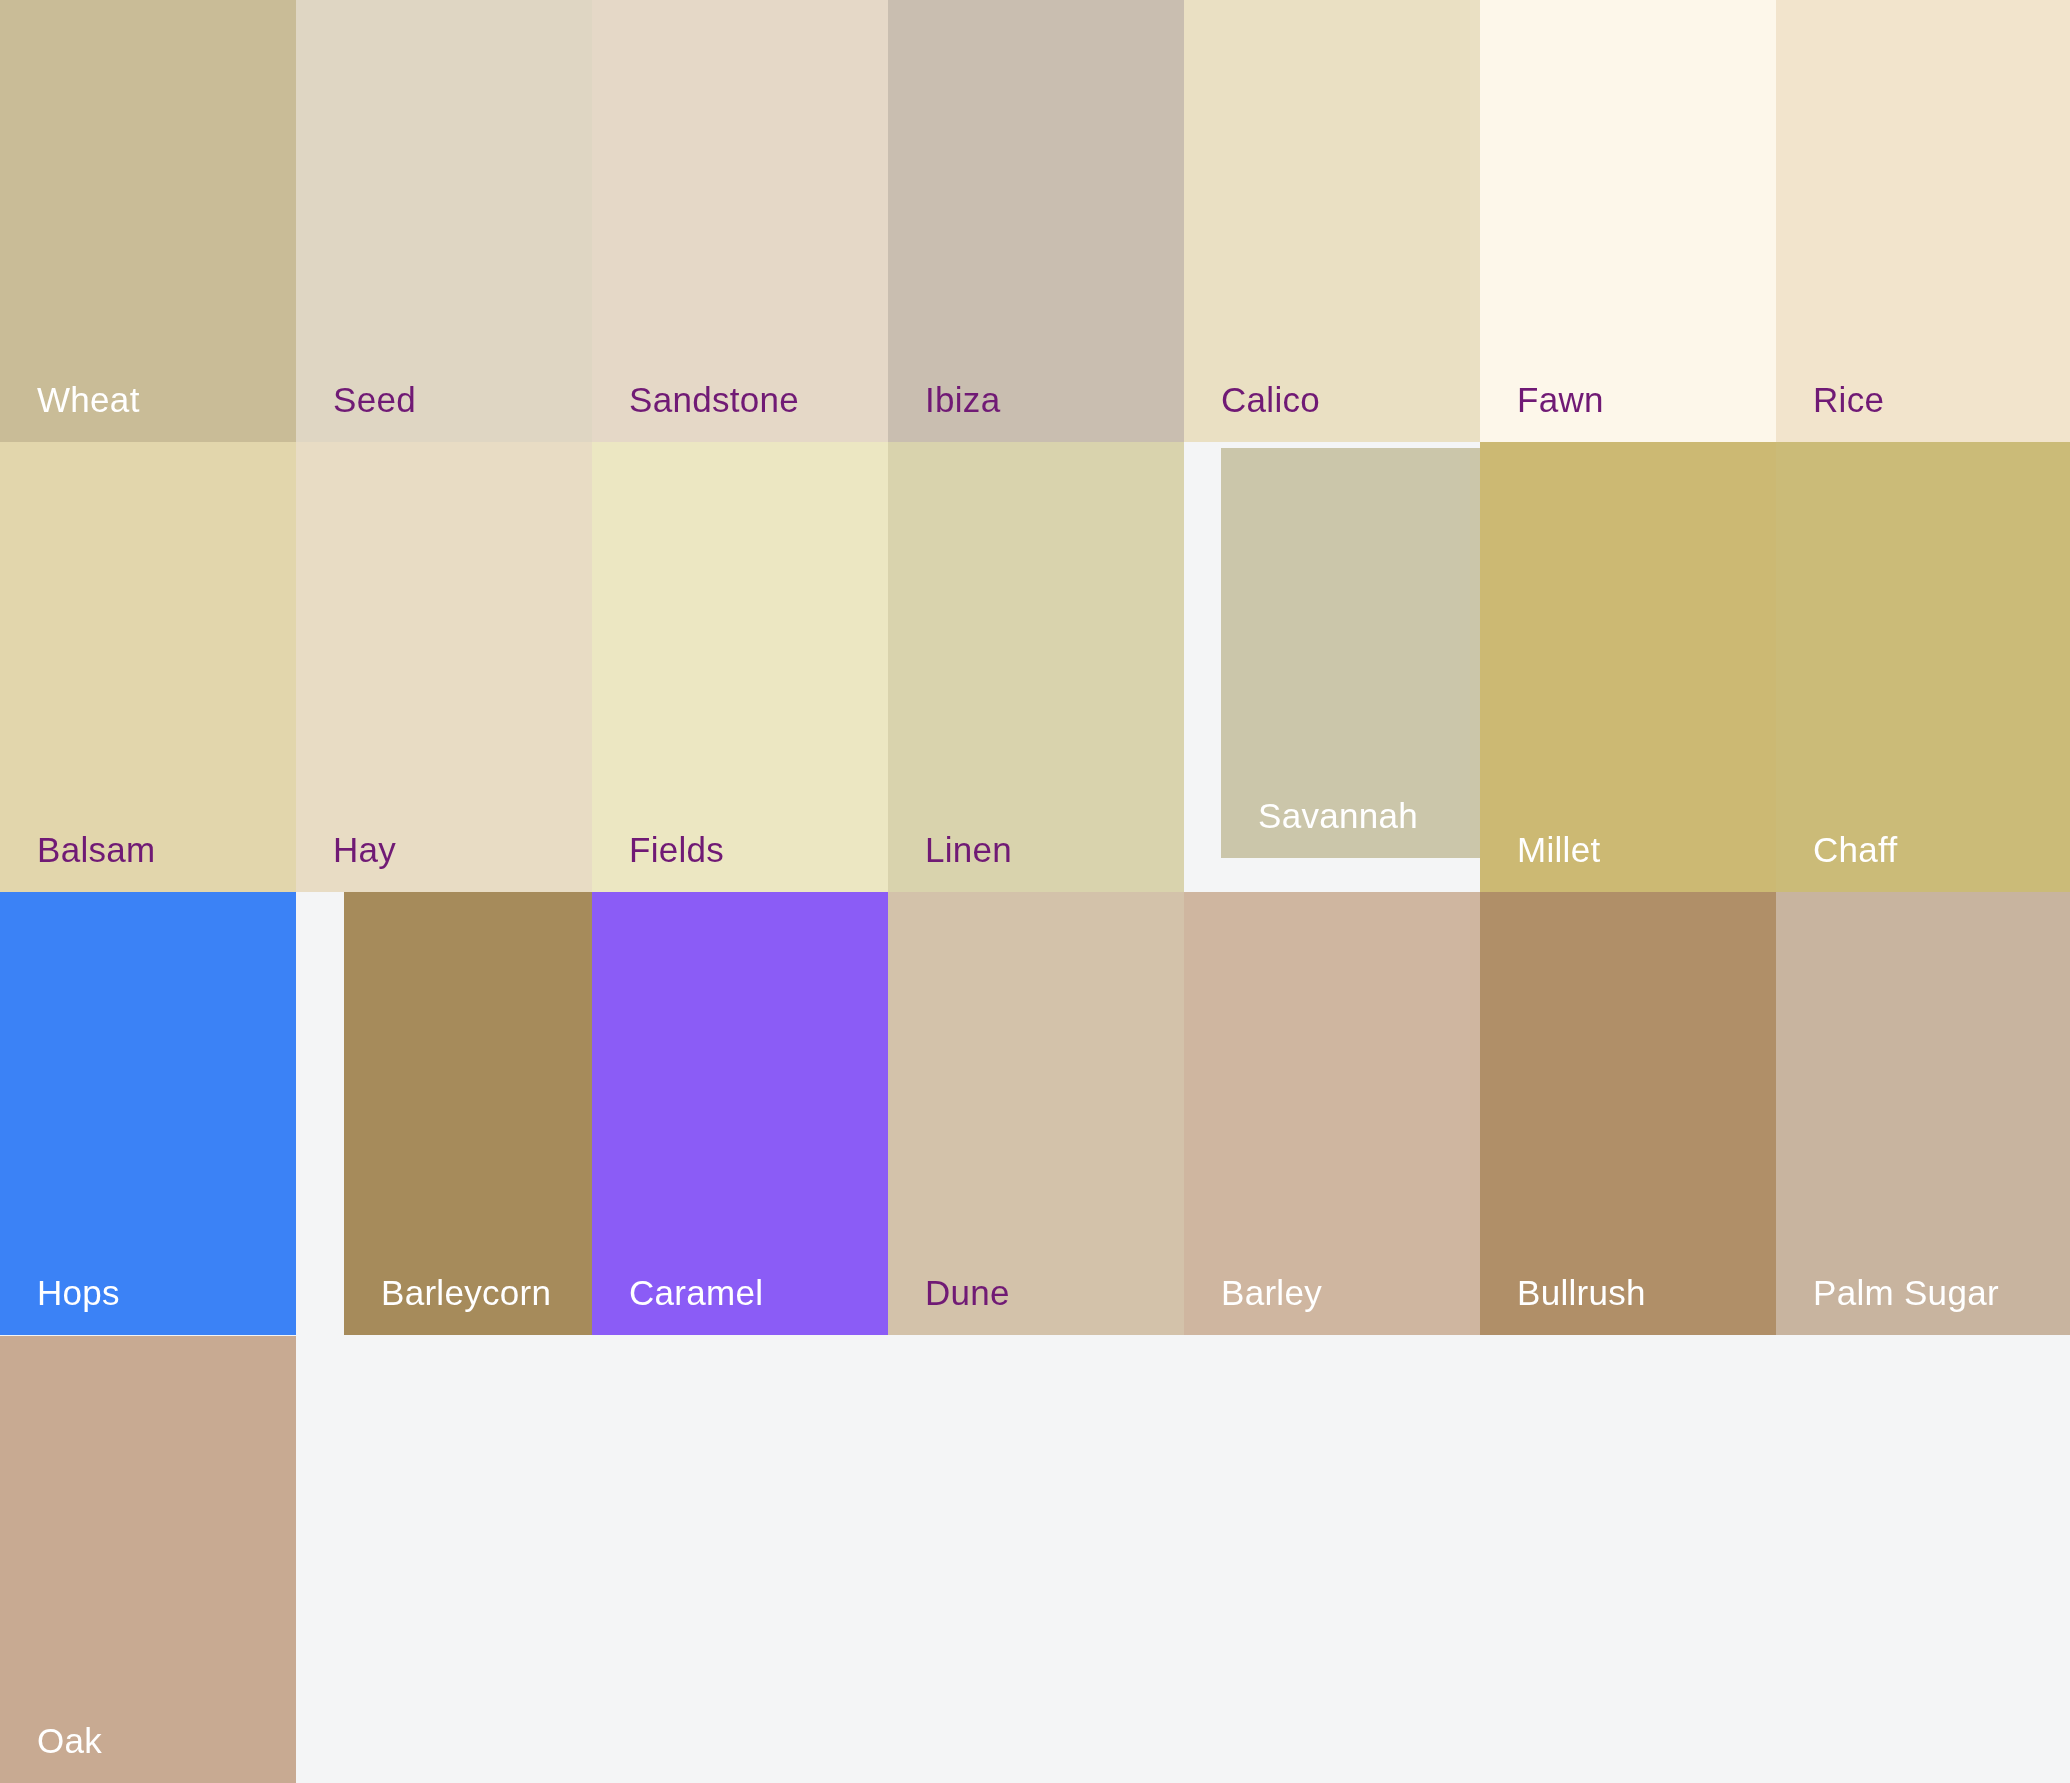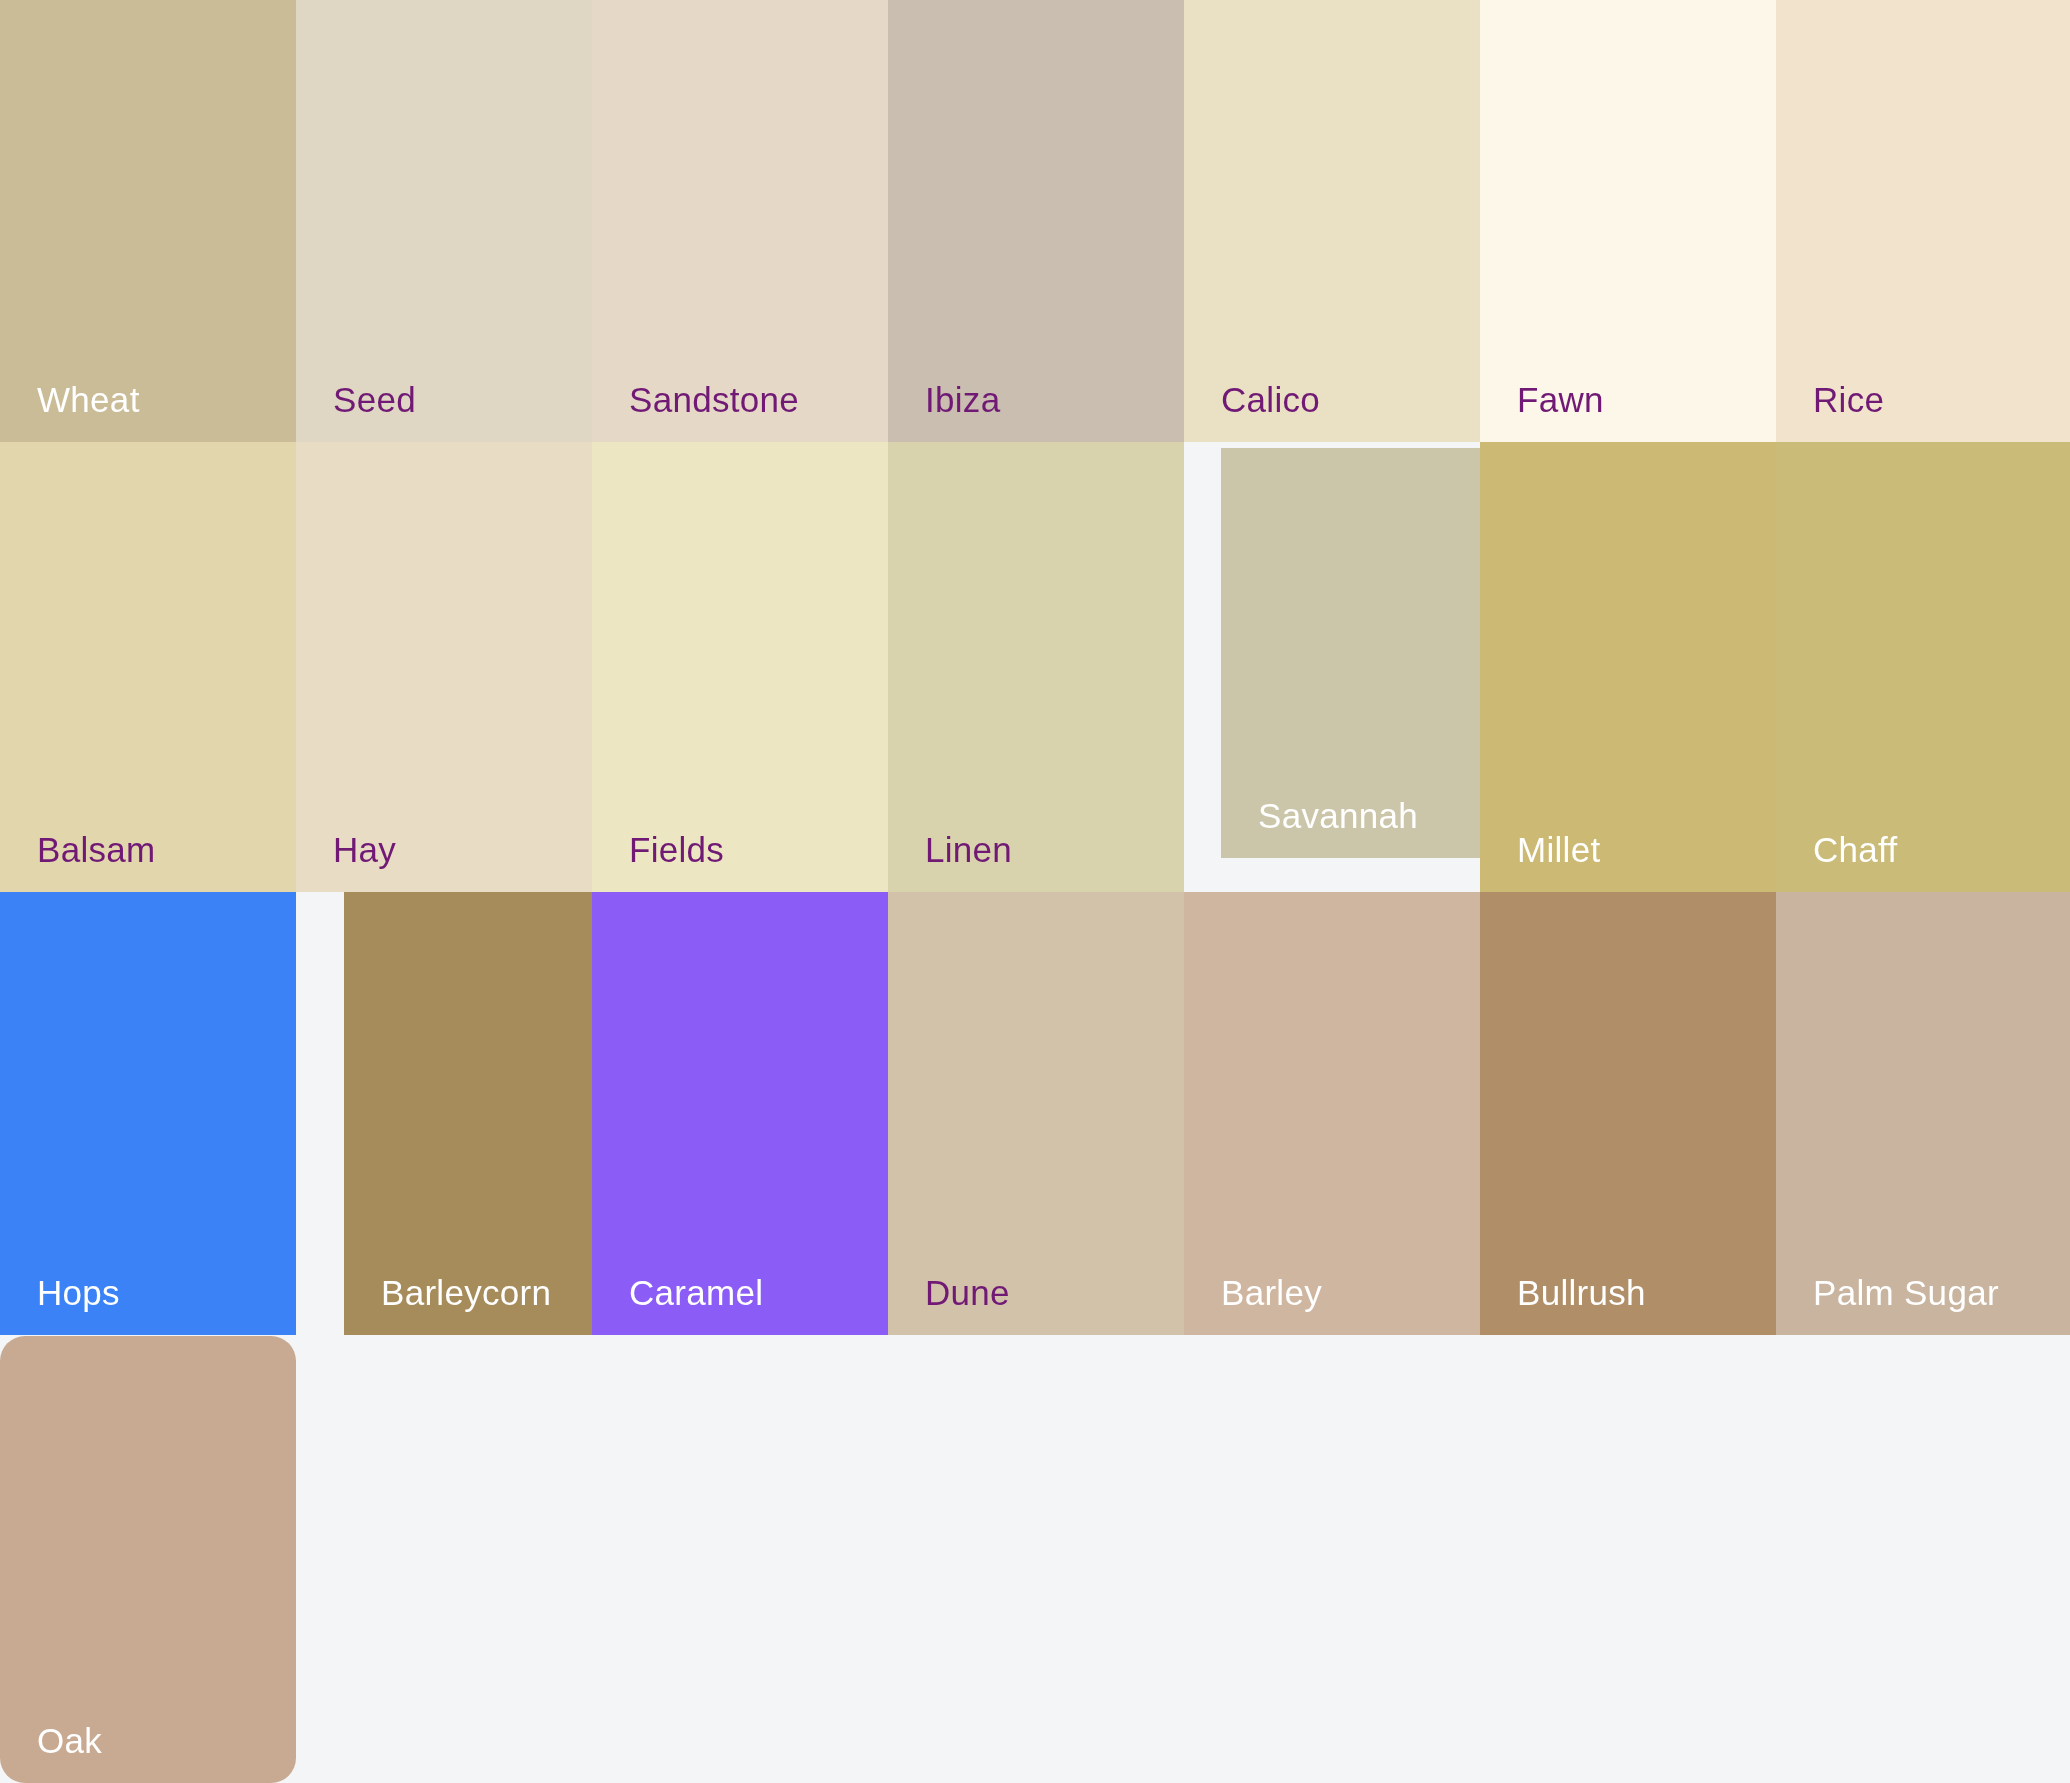--- a/index.html
+++ b/index.html
@@ -99,17 +99,17 @@
     </div>
     <div class="swatch" style="left: 1184px; top: 892px; width: 296px; height: 443px; background: rgb(207, 182, 160);">
       <span class="swatch-label label-light">Barley</span>
     </div>
     <div class="swatch" style="left: 1480px; top: 892px; width: 296px; height: 443px; background: rgb(176, 143, 104);">
       <span class="swatch-label label-light">Bullrush</span>
     </div>
     <div class="swatch" style="left: 1776px; top: 892px; width: 296px; height: 443px; background: rgb(200, 180, 159);">
       <span class="swatch-label label-light">Palm Sugar</span>
     </div>
-    <div class="swatch" style="left: 0px; top: 1336px; width: 296px; height: 447px; background: rgb(200, 170, 146); border-radius: 25px;">
+    <div class="swatch" style="left: 0px; top: 1336px; width: 296px; height: 447px; background: rgb(200, 170, 146);">
       <span class="swatch-label label-light">Oak</span>
     </div>
   </div>
 
 
 </body></html>

